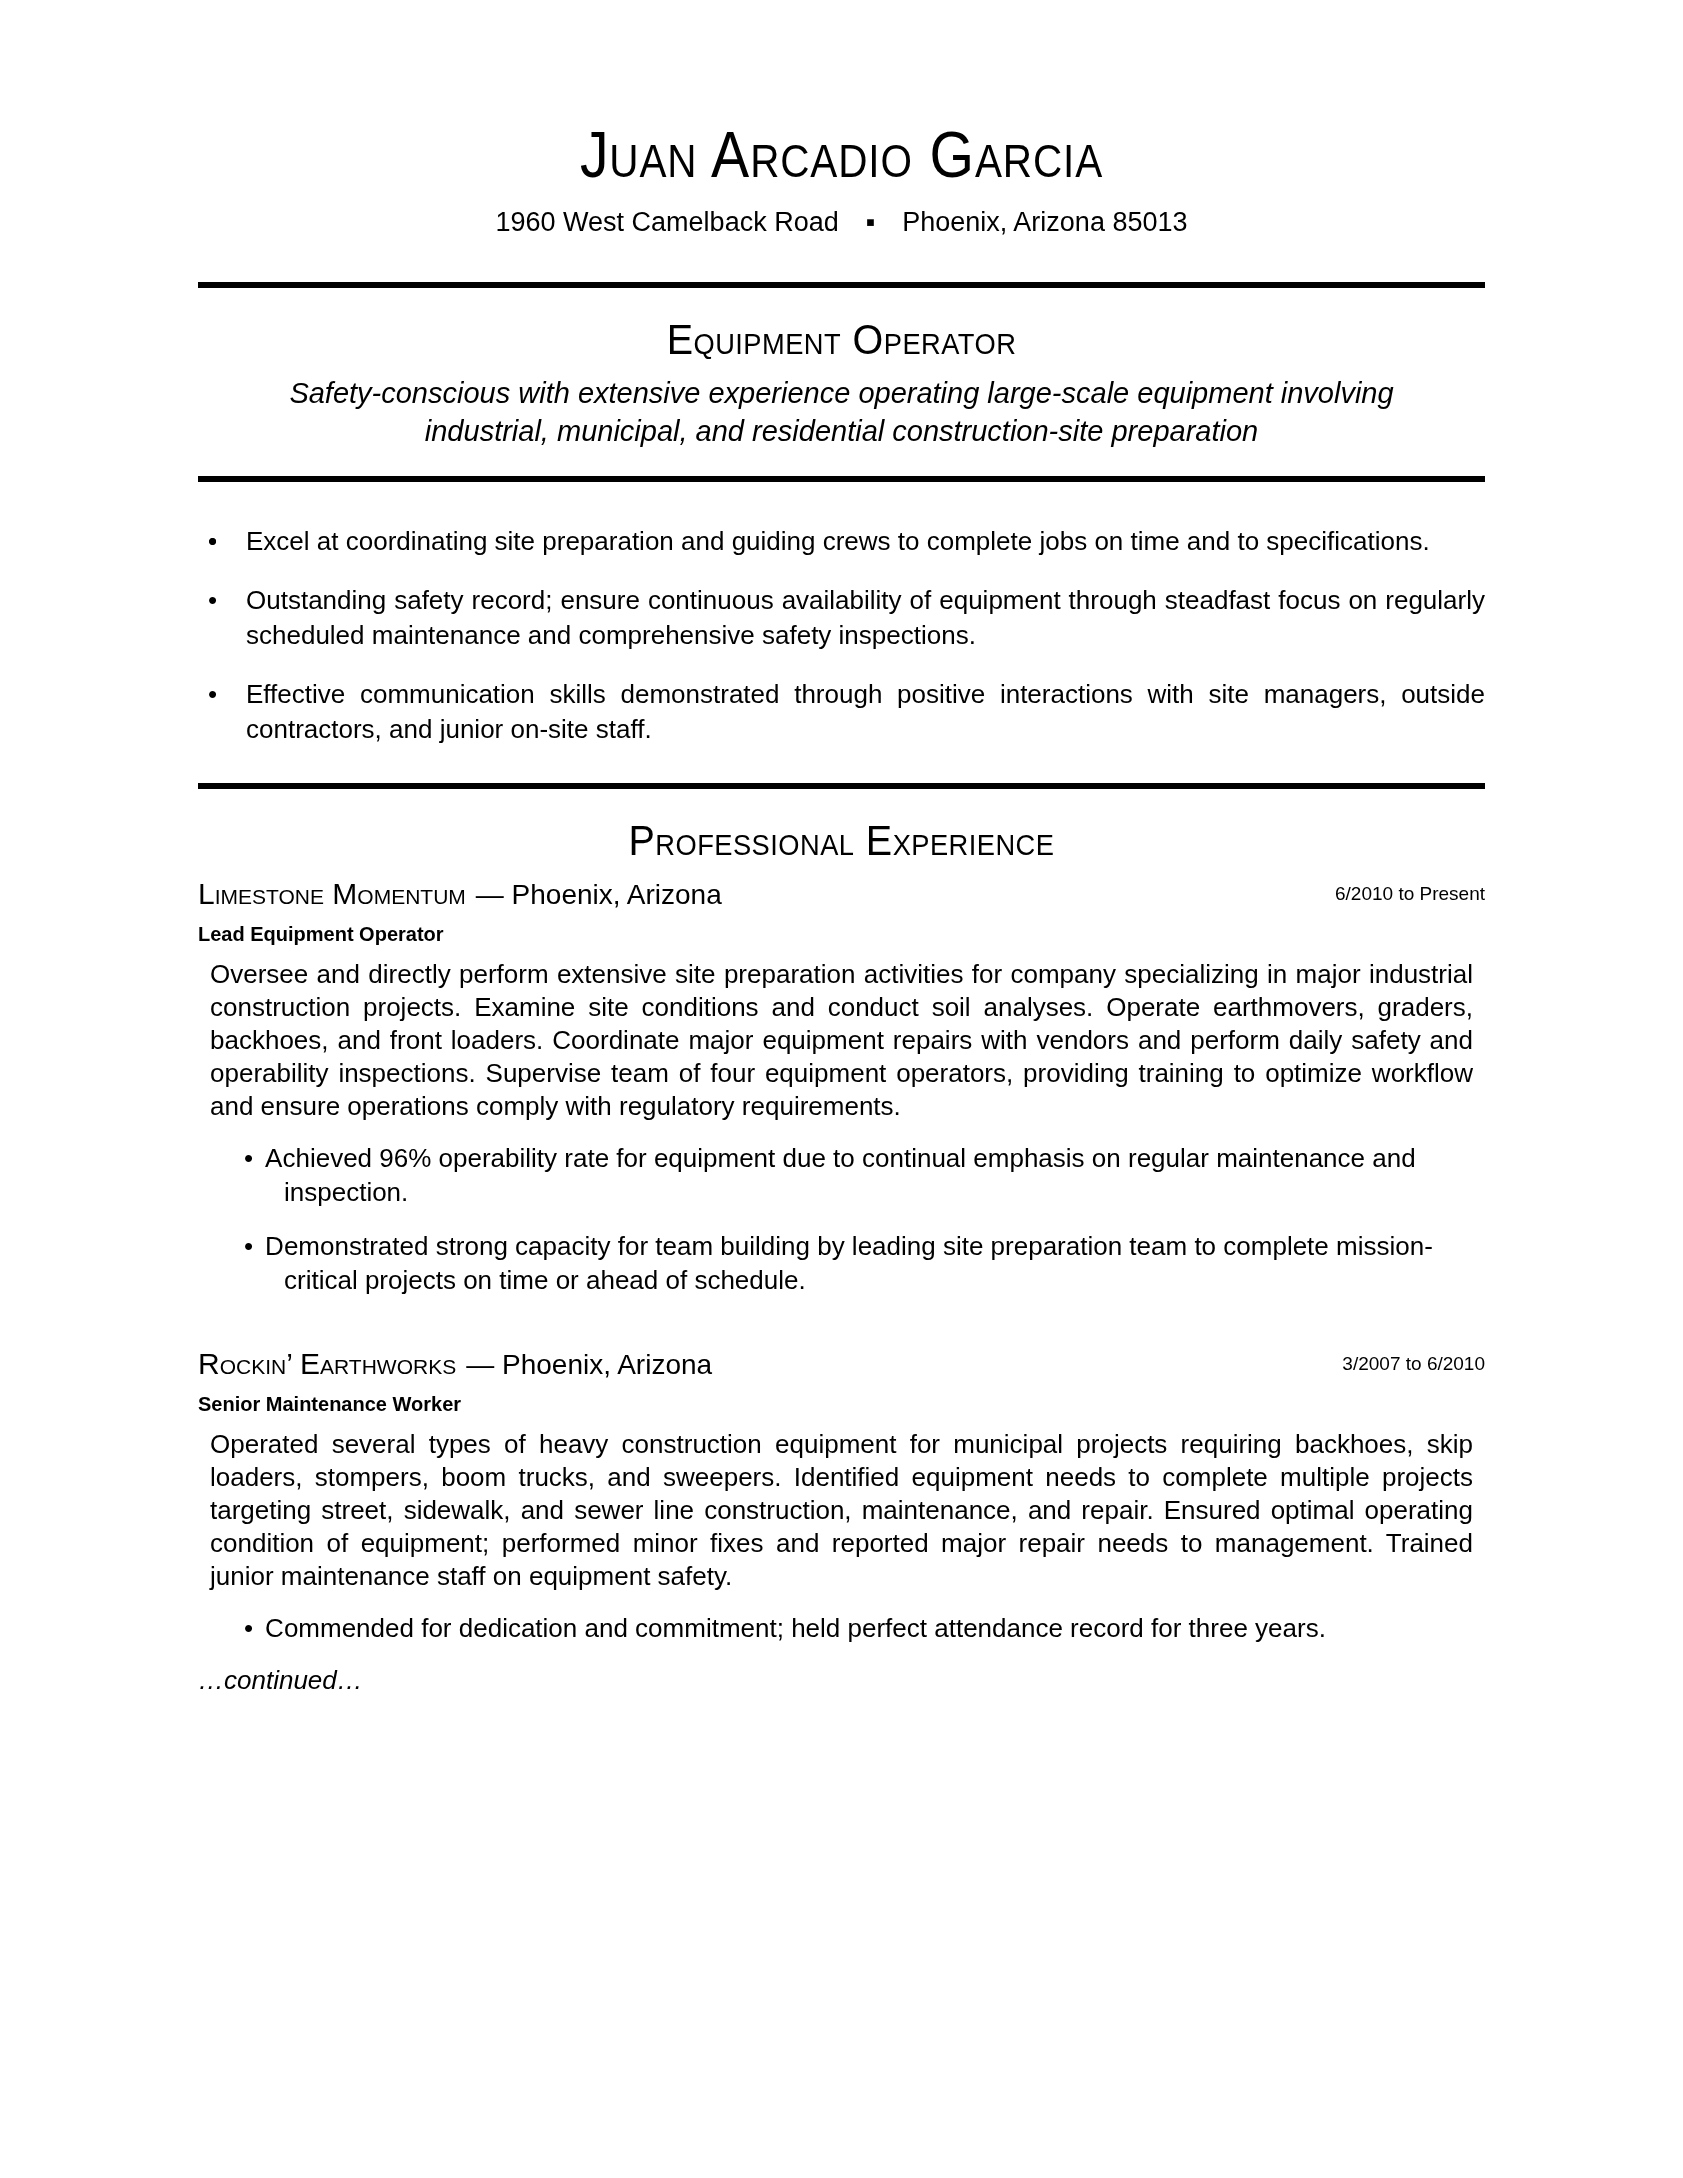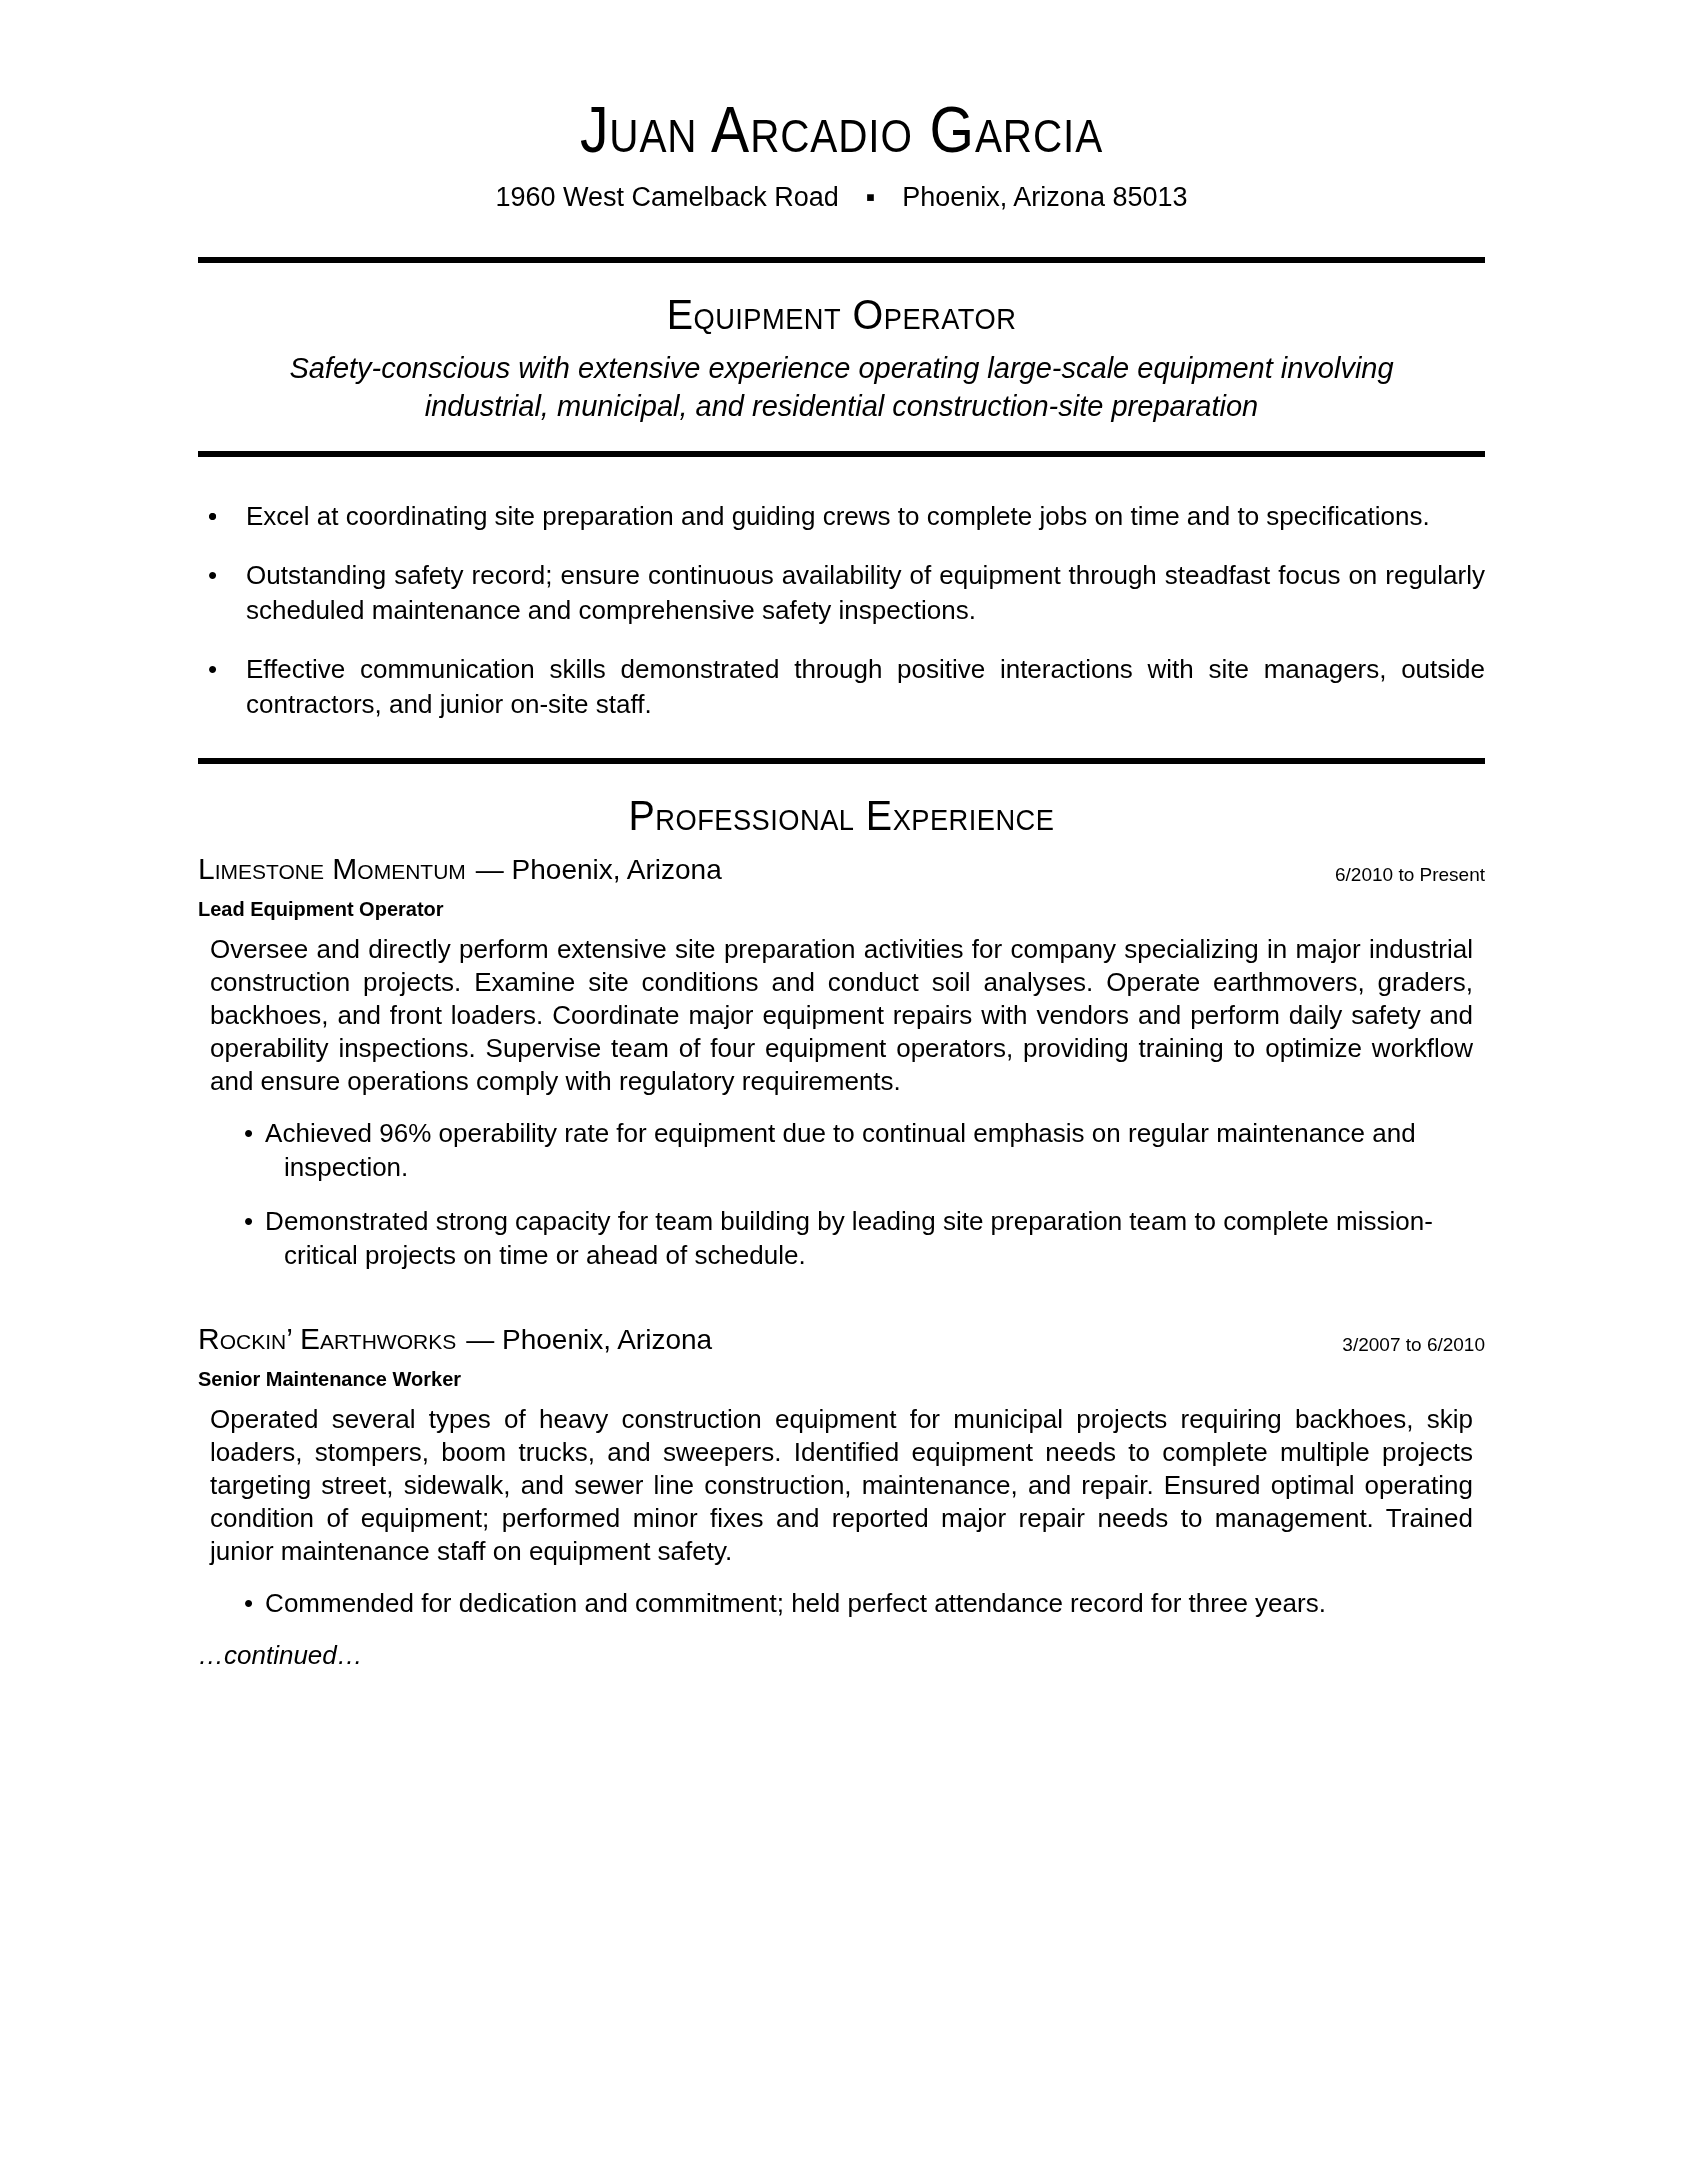--- a/index.html
+++ b/index.html
@@ -5,21 +5,21 @@
   html, body {
     margin: 0;
     padding: 0;
     background: #ffffff;
   }
   .page {
     position: relative;
     width: 1683px;
     height: 2178px;
     box-sizing: border-box;
-    padding: 92px 198px 0 198px;
+    padding: 117px 198px 0 198px;
     background: #ffffff;
     color: #000000;
     font-family: "Liberation Sans", "DejaVu Sans", sans-serif;
     overflow: hidden;
   }
   
   .name {
     margin: 0 0 12px 0;
     font-size: 65px;
     font-weight: 400;
@@ -78,21 +78,21 @@
     position: absolute;
     left: 10px;
     top: 0;
   }
   
   .job { margin-top: 12px; }
   .job.second { margin-top: 50px; }
   .job-head {
     display: flex;
     justify-content: space-between;
-    align-items: flex-end;
+    align-items: center;
     gap: 36px;
   }
   .company {
     font-variant: small-caps;
     font-size: 30px;
   }
   .loc {
     font-size: 28px;
     margin-left: 10px;
   }

